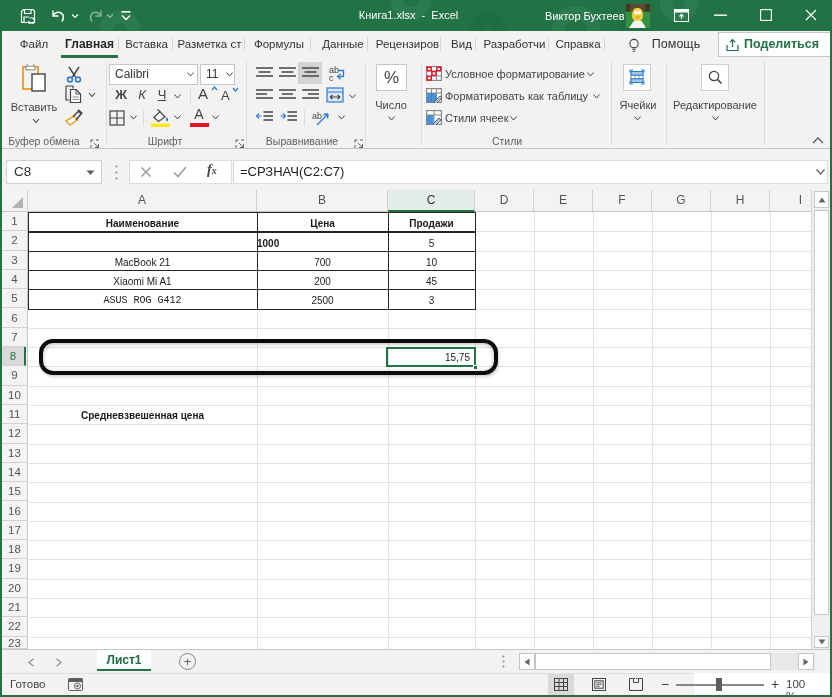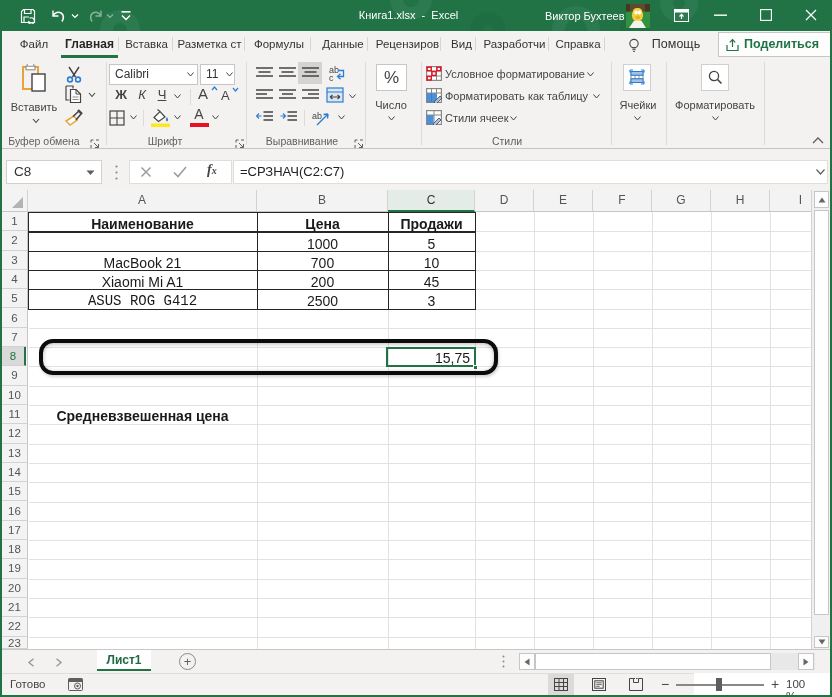--- a/index.html
+++ b/index.html
@@ -34,21 +34,21 @@
 #ffield { position:absolute; left:231px; top:11px; width:595px; height:24px; background:#fff; border:1px solid #e0deda; font-size:13px; color:#222; line-height:22px; padding-left:6px; }
 
 
 #grid { position:absolute; left:2px; top:190px; width:828px; height:459px; background:#fff; overflow:hidden; }
 #colhdr { position:absolute; left:0; top:0; width:828px; height:22px; background:#f3f3f3; border-bottom:1px solid #c9c7c5; }
 .ch { position:absolute; top:0; height:21px; line-height:21px; text-align:center; font-size:12px; color:#555; border-right:1px solid #d4d2d0; }
 #rowhdrs { position:absolute; left:0; top:22px; width:26px; height:437px; background:#f3f3f3; border-right:1px solid #c9c7c5; }
 .rh { position:absolute; left:0; width:25px; text-align:center; font-size:11.5px; color:#555; border-bottom:1px solid #d4d2d0; }
 .gridline-v { position:absolute; top:22px; width:1px; background:#e2e2e2; }
 .gridline-h { position:absolute; left:27px; height:1px; background:#e2e2e2; }
-.cell { position:absolute; font-size:14px; color:#1a1a1a; line-height:18px; }
+.cell { position:absolute; font-size:10px; color:#1a1a1a; line-height:18px; }
 
 
 #sheetbar { position:absolute; left:2px; top:649px; width:828px; height:24px; background:#f3f2f1; border-top:1px solid #c9c7c5;padding-left:16px; }
 
 #statusbar { position:absolute; left:2px; top:673px; width:692px; height:22px; background:#f3f2f1; border-top:1px solid #e0deda; font-size:11.5px; color:#444; }
 
 #bl { position:absolute; left:0; top:31px; width:2px; height:664px; background:#217346; }
 #br { position:absolute; right:0; top:31px; width:2px; height:664px; background:#217346; }
 #bb { position:absolute; left:0; top:695px; width:832px; height:2px; background:#217346; }
 </style>
@@ -361,21 +361,21 @@
     <svg class="abs" style="left:632px;top:58px;" width="7" height="5" viewBox="0 0 7 5">
         <path d="M0.5 0.5 L3.5 4 L6.5 0.5" fill="none" stroke="#444" stroke-width="1"></path>
       </svg>
     <div class="gsep" style="left:664px;"></div>
 
     <div class="abs" style="left:699px; top:6px; width:28px; height:27px; background:#fff; border:1px solid #d2d0ce;"></div>
     <svg class="abs" style="left:705px;top:11px;" width="16" height="16" viewBox="0 0 16 16">
       <circle cx="7" cy="7" r="4.6" fill="none" stroke="#444" stroke-width="1.3"></circle>
       <path d="M10.4 10.4 L14.5 14.5" stroke="#444" stroke-width="1.5"></path>
     </svg>
-    <div class="rbtxt abs" style="left:663px; top:41px; width:100px; text-align:center;">Форматировать</div>
+    <div class="rbtxt abs" style="left:663px; top:41px; width:100px; text-align:center;">Редактирование</div>
     <svg class="abs" style="left:710px;top:58px;" width="7" height="5" viewBox="0 0 7 5">
         <path d="M0.5 0.5 L3.5 4 L6.5 0.5" fill="none" stroke="#444" stroke-width="1"></path>
       </svg>
     <div class="gsep" style="left:762px;"></div>
     <svg class="abs" style="left:810px;top:79px;" width="12" height="7" viewBox="0 0 12 7">
         <path d="M1 6 L6 1 L11 6" fill="none" stroke="#605e5c" stroke-width="1.3"></path>
       </svg>
   </div>
   <div id="fbar">
     <div id="namebox">C8</div>
@@ -478,21 +478,21 @@
     <div style="position:absolute; background:#262626; left:473px; top:22px; width:1px; height:96.5px;"></div>
     <div style="position:absolute; background:#262626; left:26px; top:22.0px; width:448px; height:1px;"></div>
     <div style="position:absolute; background:#262626; left:26px; top:41.3px; width:448px; height:2px;"></div>
     <div style="position:absolute; background:#262626; left:26px; top:60.6px; width:448px; height:1px;"></div>
     <div style="position:absolute; background:#262626; left:26px; top:79.9px; width:448px; height:1px;"></div>
     <div style="position:absolute; background:#262626; left:26px; top:99.2px; width:448px; height:1px;"></div>
     <div style="position:absolute; background:#262626; left:26px; top:118.5px; width:448px; height:1px;"></div>
     <div class="cell" style="left:26px; top:25.2px; width:229px; text-align:center; font-weight:bold; padding-left:0px; padding-right:0px;">Наименование</div>
     <div class="cell" style="left:255px; top:25.2px; width:131px; text-align:center; font-weight:bold; padding-left:0px; padding-right:0px;">Цена</div>
     <div class="cell" style="left:386px; top:25.2px; width:87px; text-align:center; font-weight:bold; padding-left:0px; padding-right:0px;">Продажи</div>
-    <div class="cell" style="left:255px; top:44.5px; width:131px; text-align:center; font-weight:normal; padding-left:0px; padding-right:0px;">1000</div>
+    <div class="cell" style="left:255px; top:44.5px; width:131px; text-align:left; font-weight:bold; padding-left:0px; padding-right:0px;">1000</div>
     <div class="cell" style="left:386px; top:44.5px; width:87px; text-align:center; font-weight:normal; padding-left:0px; padding-right:0px;">5</div>
     <div class="cell" style="left:26px; top:63.8px; width:229px; text-align:center; font-weight:normal; padding-left:0px; padding-right:0px;">MacBook 21</div>
     <div class="cell" style="left:255px; top:63.8px; width:131px; text-align:center; font-weight:normal; padding-left:0px; padding-right:0px;">700</div>
     <div class="cell" style="left:386px; top:63.8px; width:87px; text-align:center; font-weight:normal; padding-left:0px; padding-right:0px;">10</div>
     <div class="cell" style="left:26px; top:83.1px; width:229px; text-align:center; font-weight:normal; padding-left:0px; padding-right:0px;">Xiaomi Mi A1</div>
     <div class="cell" style="left:255px; top:83.1px; width:131px; text-align:center; font-weight:normal; padding-left:0px; padding-right:0px;">200</div>
     <div class="cell" style="left:386px; top:83.1px; width:87px; text-align:center; font-weight:normal; padding-left:0px; padding-right:0px;">45</div>
     <div class="cell" style="left:26px; top:102.4px; width:229px; text-align:center; font-weight:normal; padding-left:0px; padding-right:0px;font-family:Liberation Mono, monospace;">ASUS ROG G412</div>
     <div class="cell" style="left:255px; top:102.4px; width:131px; text-align:center; font-weight:normal; padding-left:0px; padding-right:0px;">2500</div>
     <div class="cell" style="left:386px; top:102.4px; width:87px; text-align:center; font-weight:normal; padding-left:0px; padding-right:0px;">3</div>

